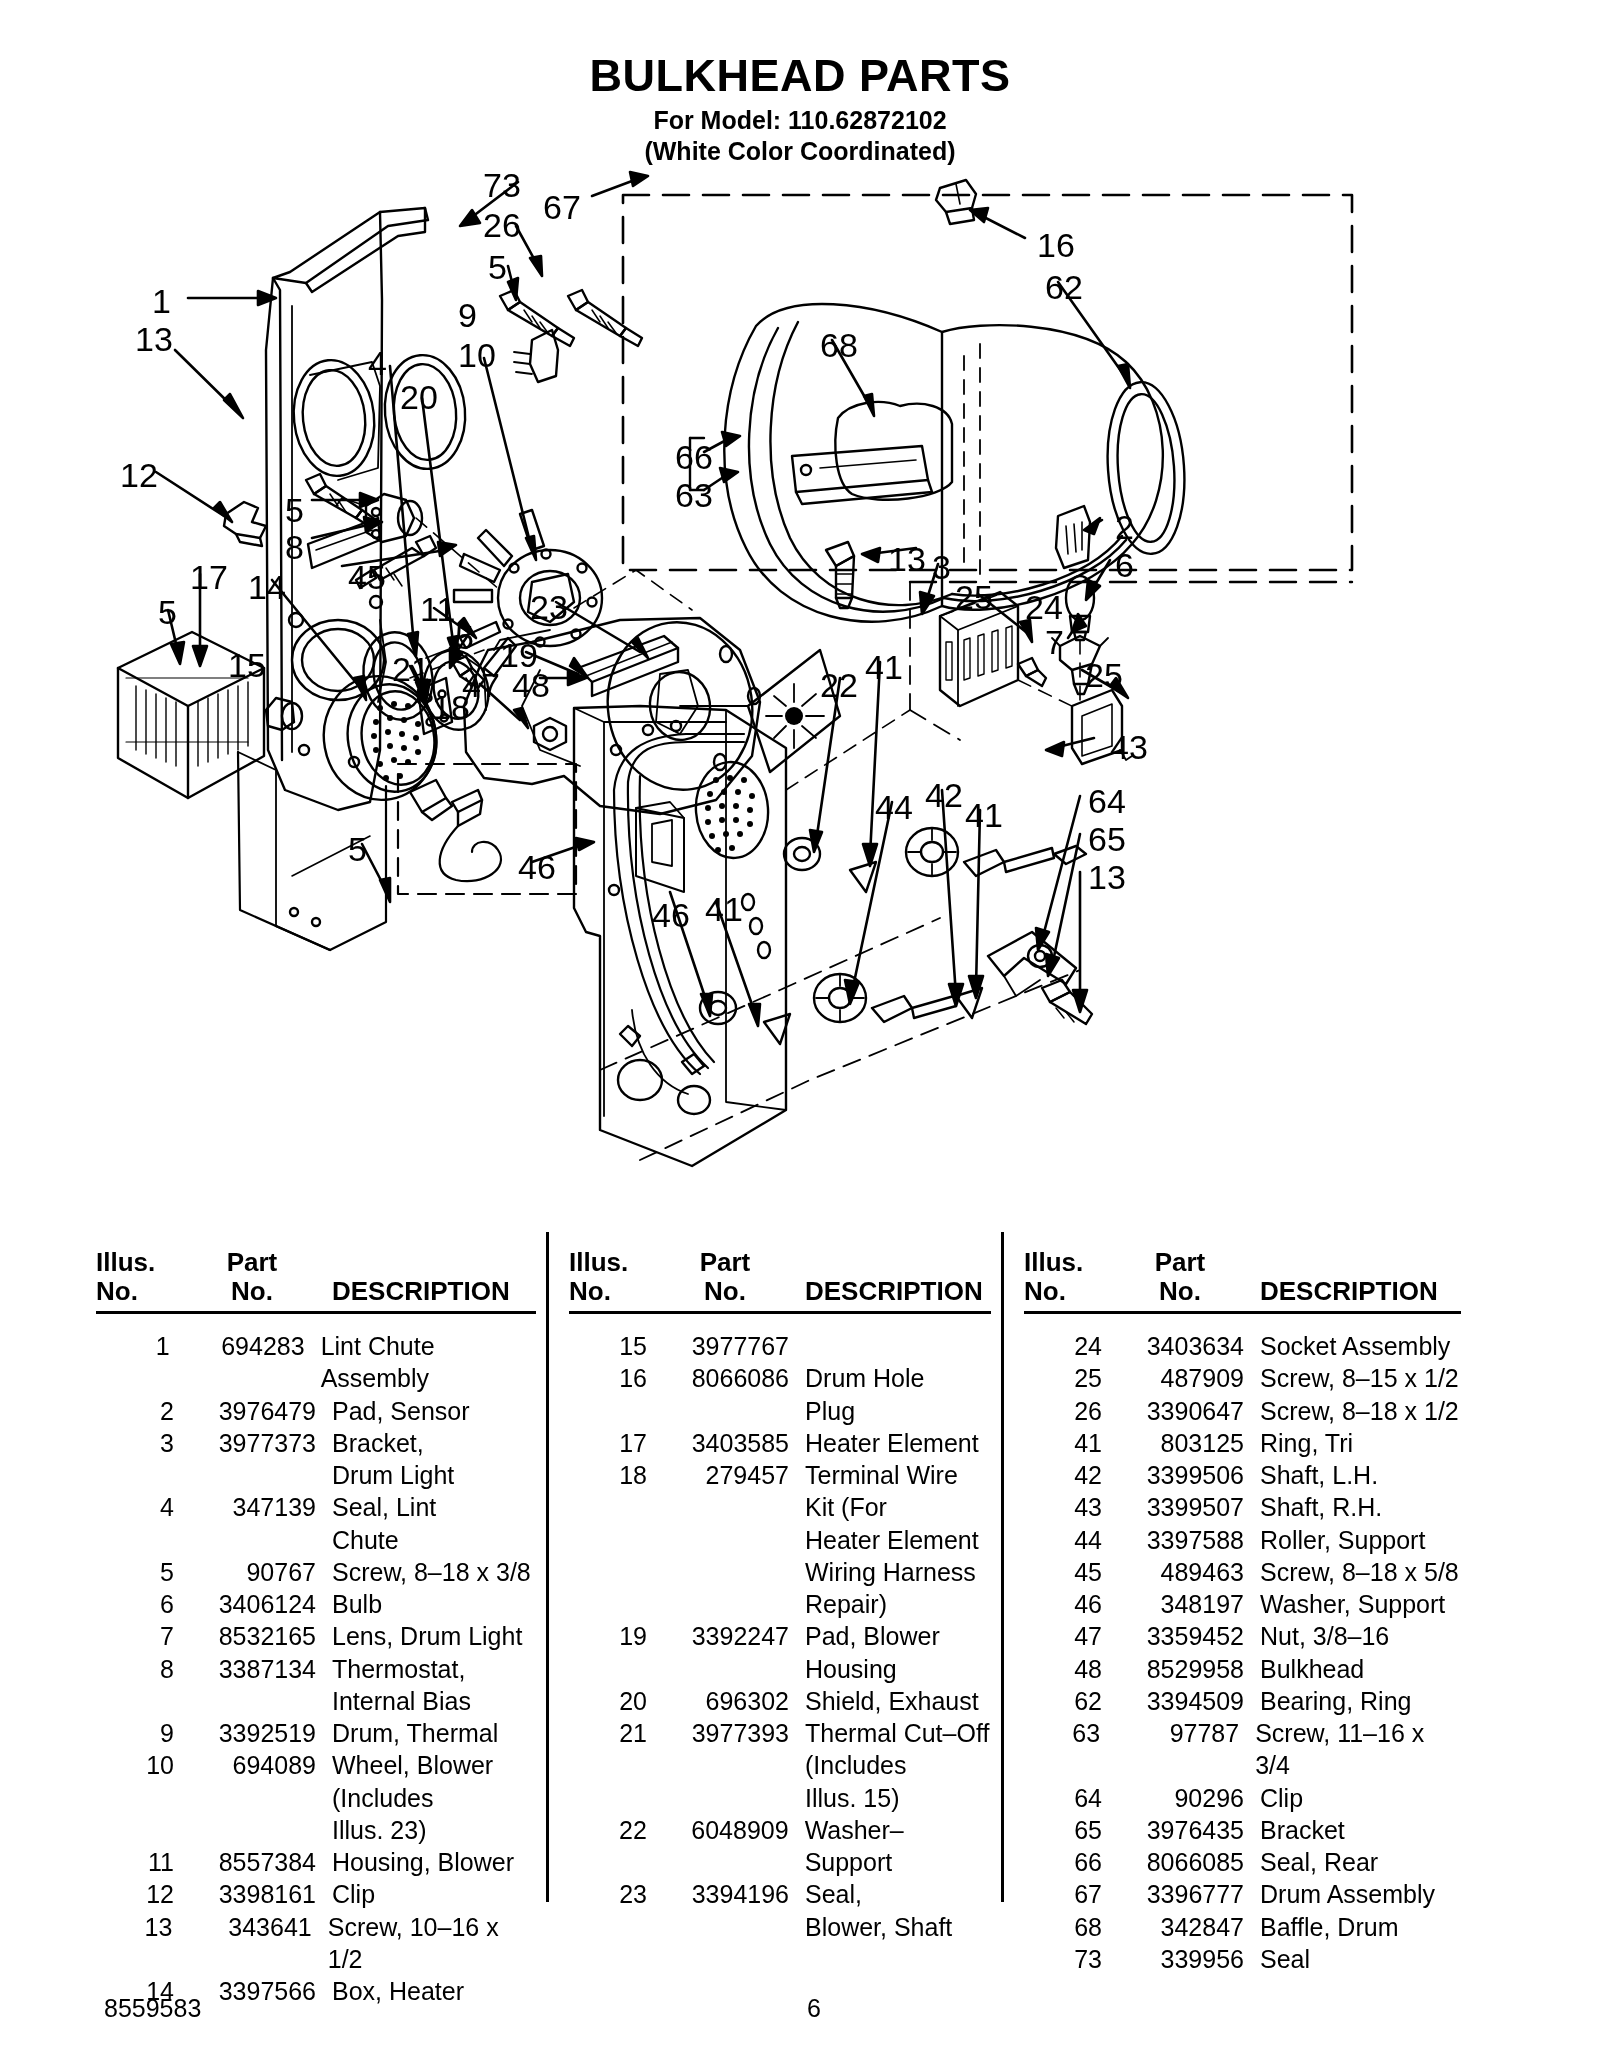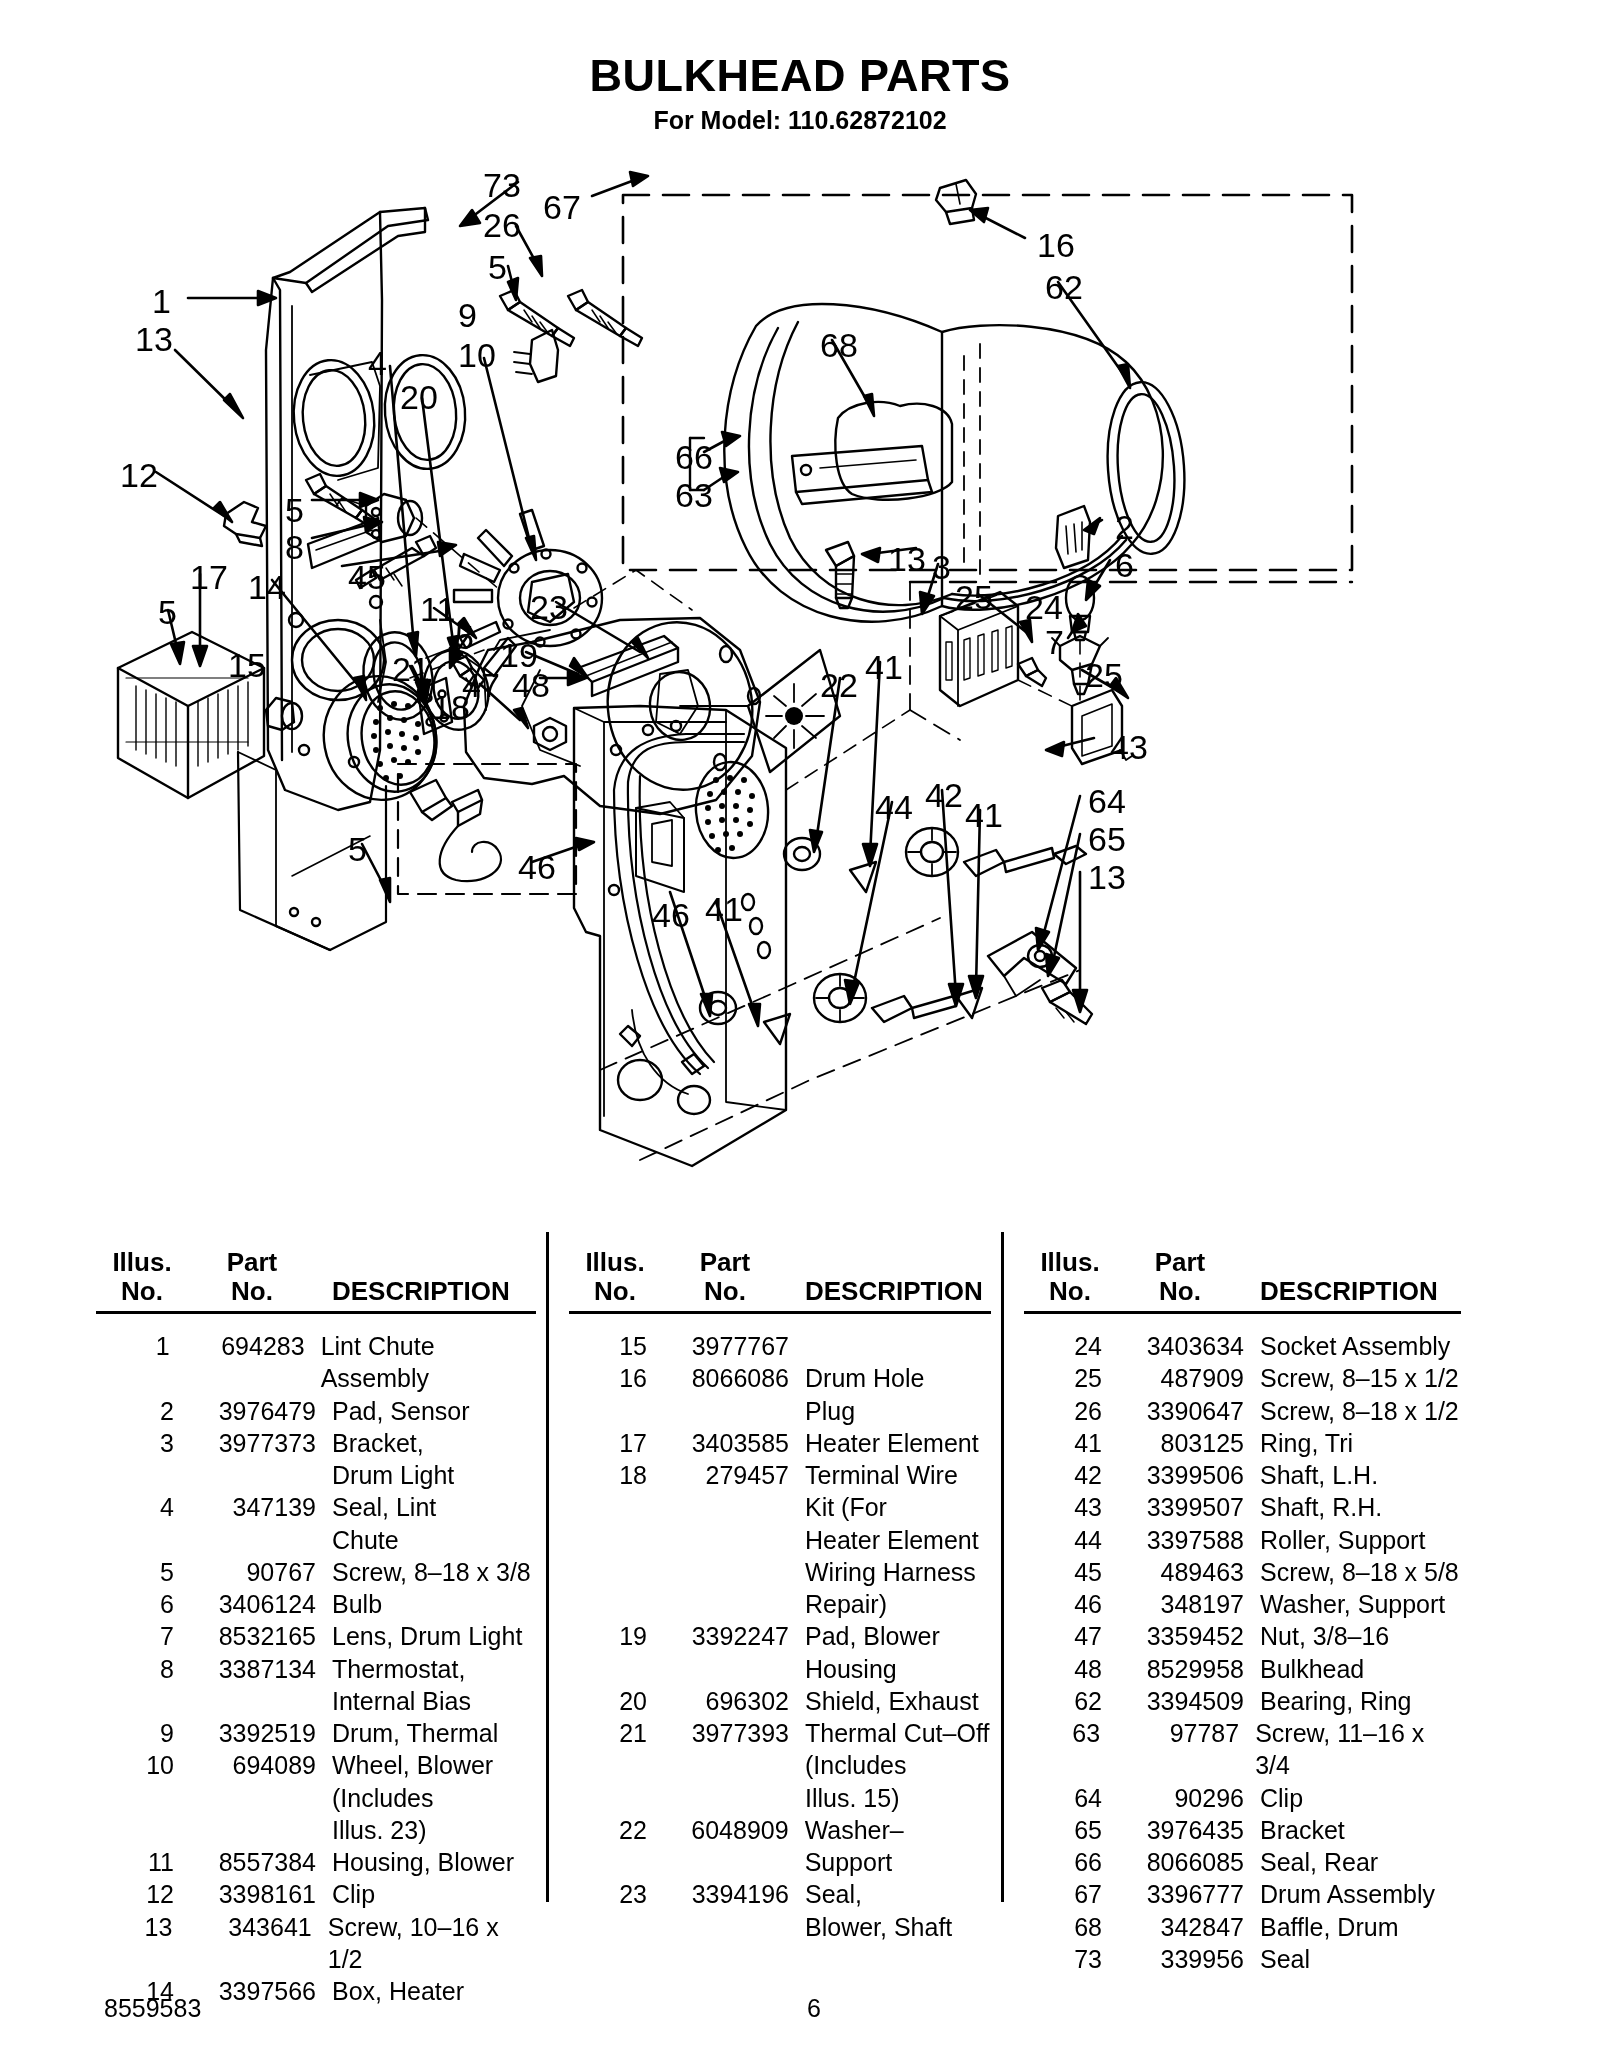--- a/index.html
+++ b/index.html
@@ -90,21 +90,21 @@
   .col-head {
     display: flex;
     align-items: flex-end;
     font-weight: bold;
     font-size: 26px;
     line-height: 1.12;
     height: 74px;
   }
   .col-head .h-illus {
     width: 92px;
-    text-align: center;
+    text-align: left;
     white-space: pre-line;
   }
   .col-head .h-part {
     width: 128px;
     text-align: center;
     white-space: pre-line;
   }
   .col-head .h-desc {
     padding-left: 16px;
     white-space: nowrap;
@@ -158,20 +158,21 @@
   .footer-right-spacer { width: 40px; }
 </style>
 </head>
 <body>
 
 <div class="page">
 
   <div class="header">
     <div class="doc-title">BULKHEAD PARTS</div>
     <div class="doc-model">For Model: 110.62872102</div>
+    <div class="doc-variant">(White Color Coordinated)</div>
   </div>
 
   <div class="diagram">
     <svg width="1450" height="1060" viewBox="0 0 1450 1060" fill="none" stroke="#000" stroke-width="2.4" stroke-linejoin="round" stroke-linecap="round">
 
       <path d="M543 45 L1272 45 L1272 420 L543 420 Z" stroke-dasharray="26 14" stroke-width="2.6"></path>
 
       <path d="M830 432 L1272 432" stroke-dasharray="26 14"></path>
 
       <g>

